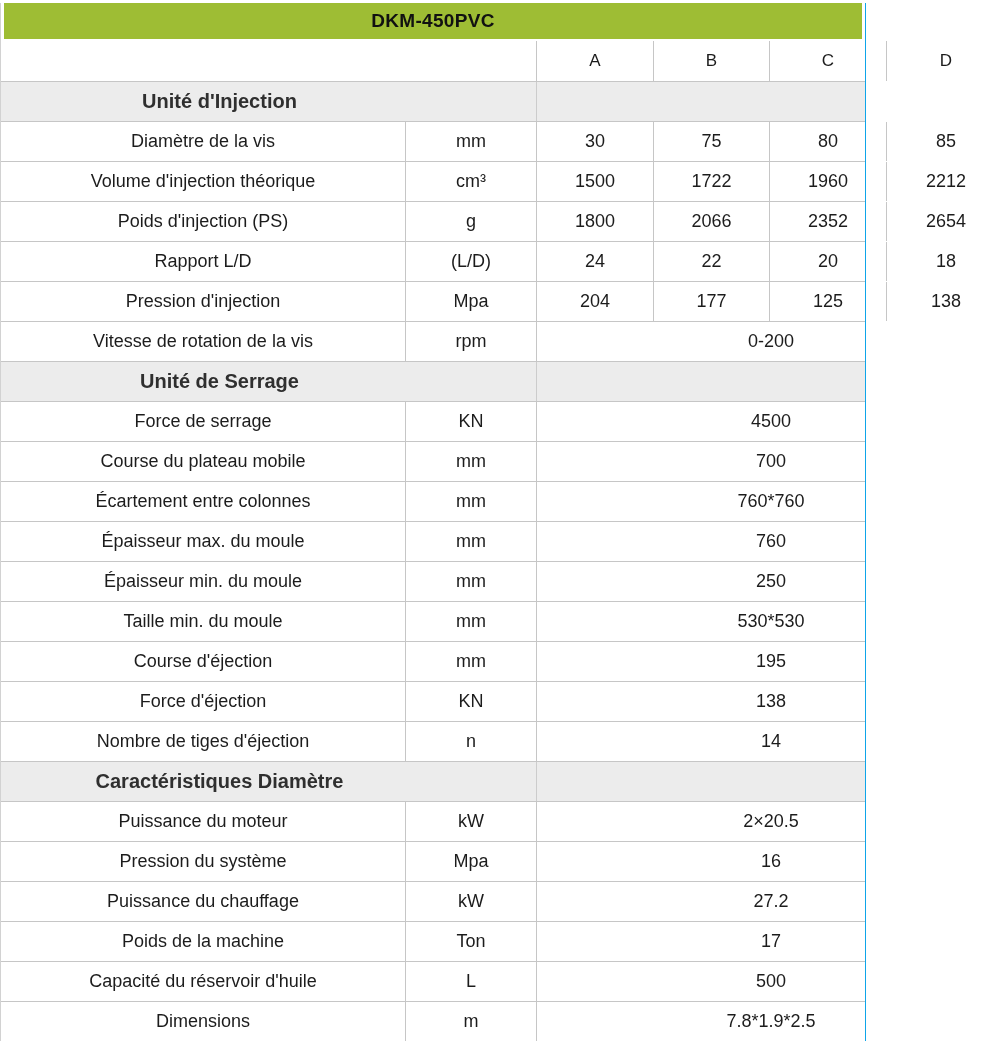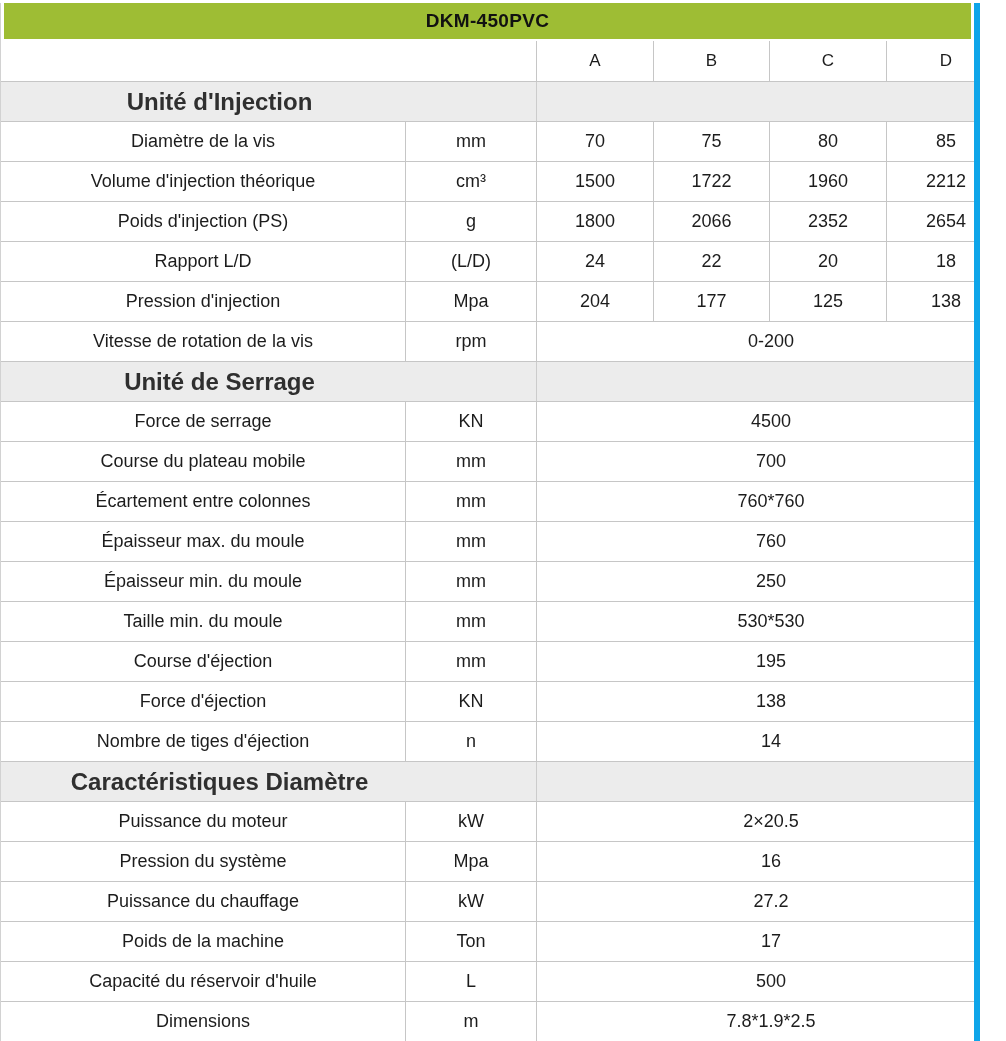--- a/index.html
+++ b/index.html
@@ -3,24 +3,24 @@
 <meta charset="utf-8">
 <style>
   html, body {
     margin: 0;
     padding: 0;
     background: #ffffff;
     font-family: "Liberation Sans", "DejaVu Sans", sans-serif;
     color: #1c1c1c;
   }
   .table-wrap {
-    width: 980px;
+    width: 866px;
     box-sizing: border-box;
     border-left: 1px solid #d2d2d2;
-    border-right: 6px solid #0ea5e9;
+    border-right: 1px solid #0ea5e9;
     background: #ffffff;
   }
   
   .title-row {
     margin: 3px 3px 2px 3px;
     height: 36px;
     background: #9ebd34;
     display: flex;
     align-items: center;
     justify-content: center;
@@ -55,21 +55,21 @@
     grid-column: 1 / span 2;
     border-right: 1px solid #c6c6c6;
   }
   .col-cell { font-size: 17px; }
   .col-cell:not(:last-child) { border-right: 1px solid #c6c6c6; }
   
   .section-row { background: #ececec; }
   .section-title {
     grid-column: 1;
     font-weight: bold;
-    font-size: 24px;
+    font-size: 20px;
     color: #2f2f2f;
     padding-left: 32px;
   }
   .section-spacer {
     grid-column: 2;
     border-right: 1px solid #cccccc;
   }
   .section-fill { grid-column: 3 / span 4; }
   
   .label-cell, .unit-cell { border-right: 1px solid #c6c6c6; text-align: center; }
@@ -95,21 +95,21 @@
 
   <div id="table-body">
       <div class="row section-row">
         <div class="cell section-title">Unité d'Injection</div>
         <div class="cell section-spacer"></div>
         <div class="cell section-fill"></div>
       </div>
       <div class="row data-row">
         <div class="cell label-cell">Diamètre de la vis</div>
         <div class="cell unit-cell">mm</div>
-        <div class="cell value-cell">70</div>
+        <div class="cell value-cell">30</div>
         <div class="cell value-cell">75</div>
         <div class="cell value-cell">80</div>
         <div class="cell value-cell">85</div>
       </div>
       <div class="row data-row">
         <div class="cell label-cell">Volume d'injection théorique</div>
         <div class="cell unit-cell">cm³</div>
         <div class="cell value-cell">1500</div>
         <div class="cell value-cell">1722</div>
         <div class="cell value-cell">1960</div>

